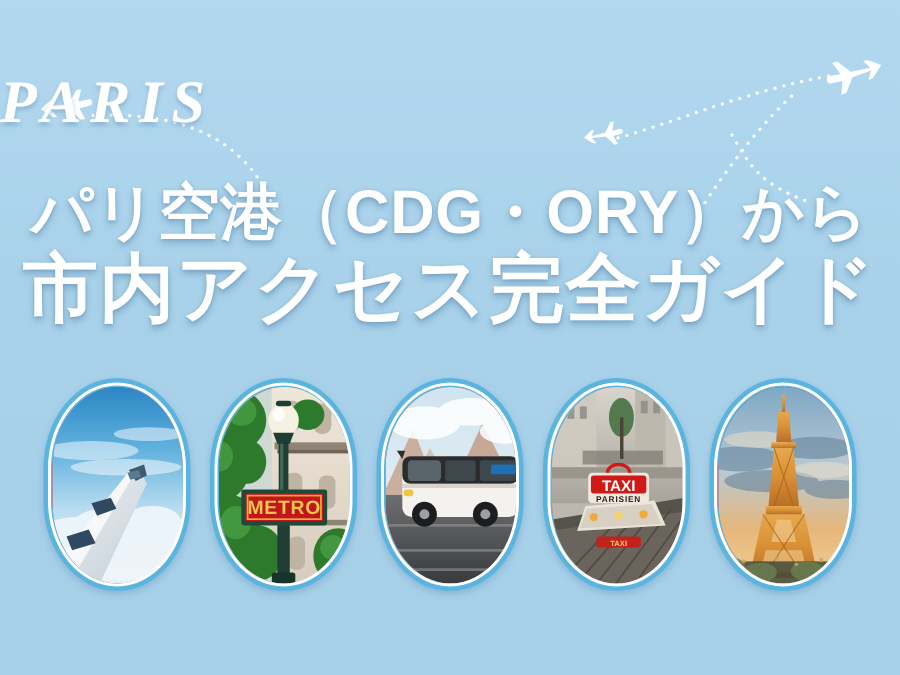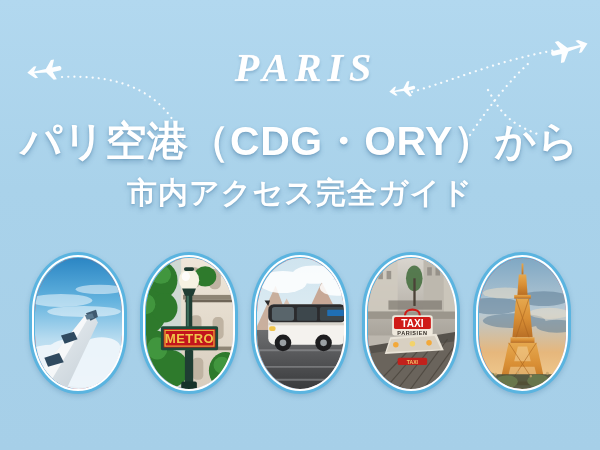--- a/index.html
+++ b/index.html
@@ -18,50 +18,49 @@
   
   #sky-decor {
     position:absolute; left:0; top:0; width:600px; height:450px;
     pointer-events:none;
   }
 
   
   .paris-script {
     position:absolute;
     left:0; right:0; top:44px;
-    text-align:center;
+    text-align:left;
     font-family:"Liberation Serif", "DejaVu Serif", serif;
     font-style:italic;
     font-weight:700;
     font-size:40px;
     letter-spacing:6px;
     color:#ffffff;
     text-shadow:0 2px 3px rgba(80,130,170,.45), 0 0 1px rgba(255,255,255,.9);
     z-index:4;
-    padding-left:12px;
   }
 
   
   .headline {
     position:absolute;
     left:0; right:0; top:116px;
     text-align:center;
     z-index:4;
   }
   .headline .line {
     display:block;
     color:#ffffff;
     font-weight:700;
     font-size:41px;
     line-height:51px;
     letter-spacing:0.5px;
     text-shadow:0 3px 5px rgba(70,120,160,.42), 0 1px 2px rgba(70,120,160,.35);
     white-space:nowrap;
   }
-  .headline .line.l2 { font-size:30px; letter-spacing:1px; }
+  .headline .line.l2 { font-size:50px; letter-spacing:1px; }
 
   
   .thumb-strip {
     position:absolute;
     left:0; top:252px;
     width:600px; height:142px;
     display:flex;
     justify-content:center;
     gap:13px;
     z-index:3;

